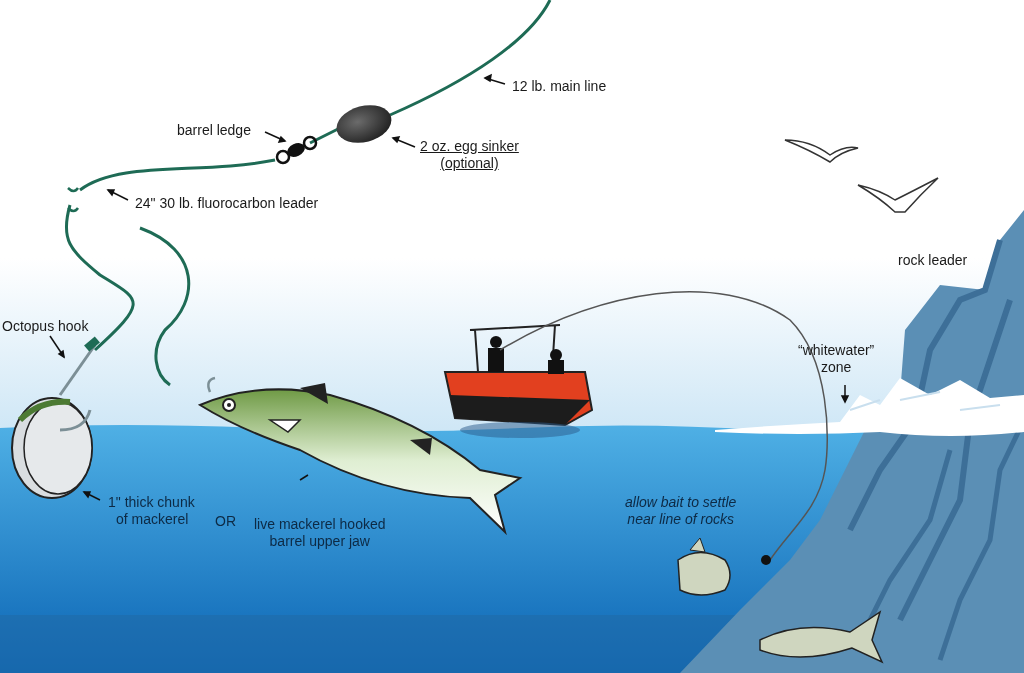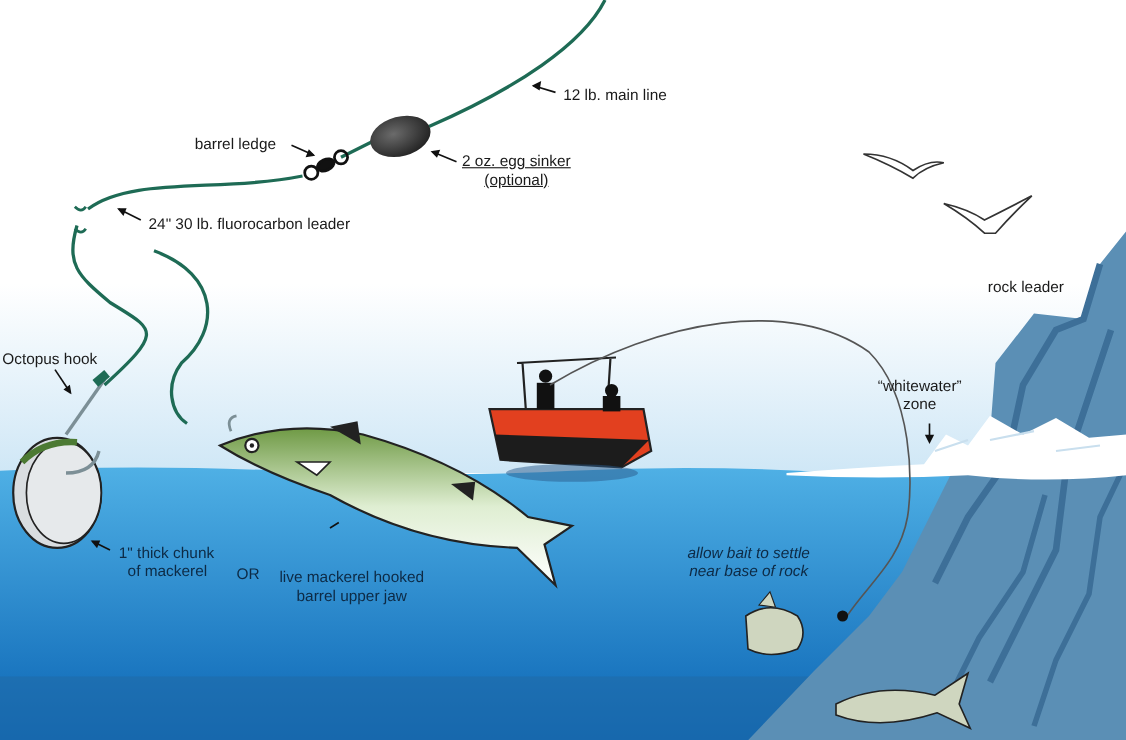--- a/index.html
+++ b/index.html
@@ -150,15 +150,15 @@
     <div>live mackerel hooked</div>
     <div>barrel upper jaw</div>
   </div>
   <div class="lbl" style="left:898px;top:252px;">rock leader</div>
   <div class="lbl c" style="left:798px;top:342px;text-align:center;">
     <div>“whitewater”</div>
     <div>zone</div>
   </div>
   <div class="lbl uw c" style="left:625px;top:494px;font-style:italic;">
     <div>allow bait to settle</div>
-    <div>near base of rock</div>
+    <div>near line of rocks</div>
   </div>
 </div>
 
 </body></html>

